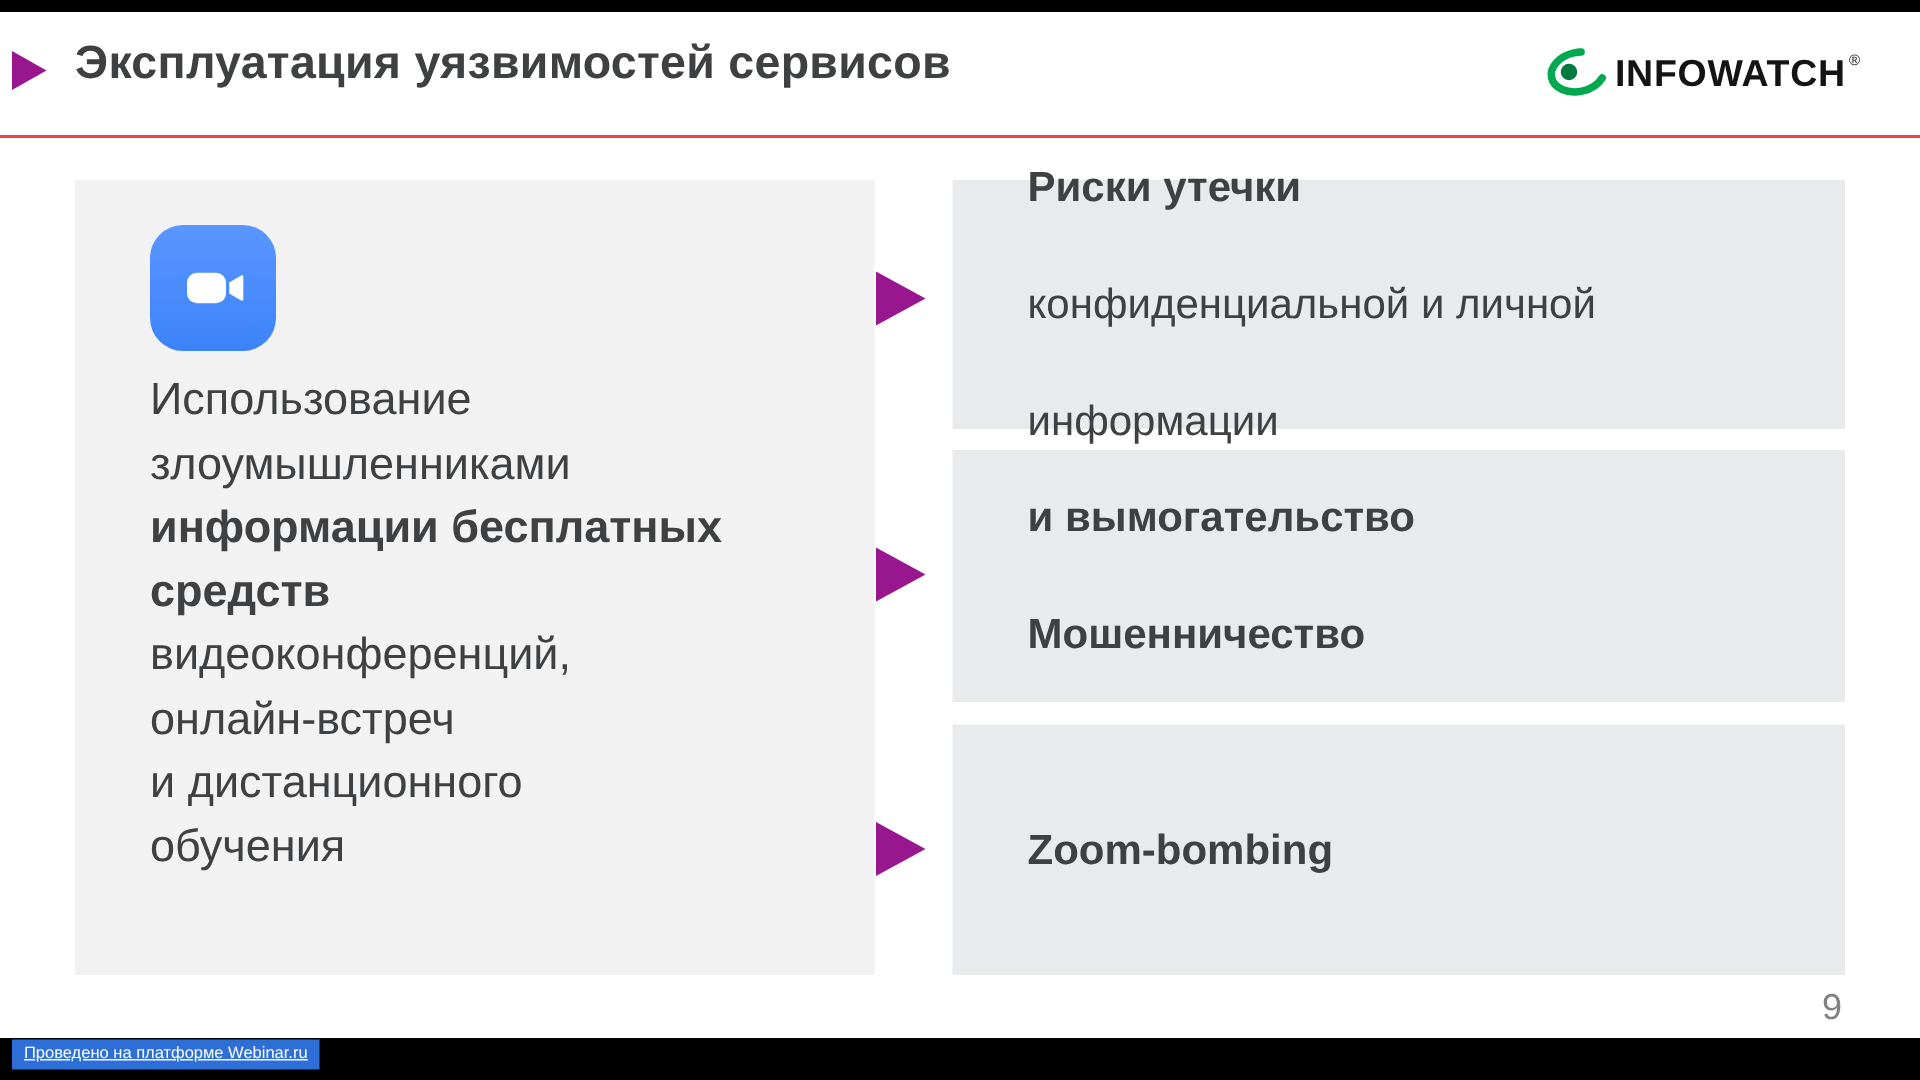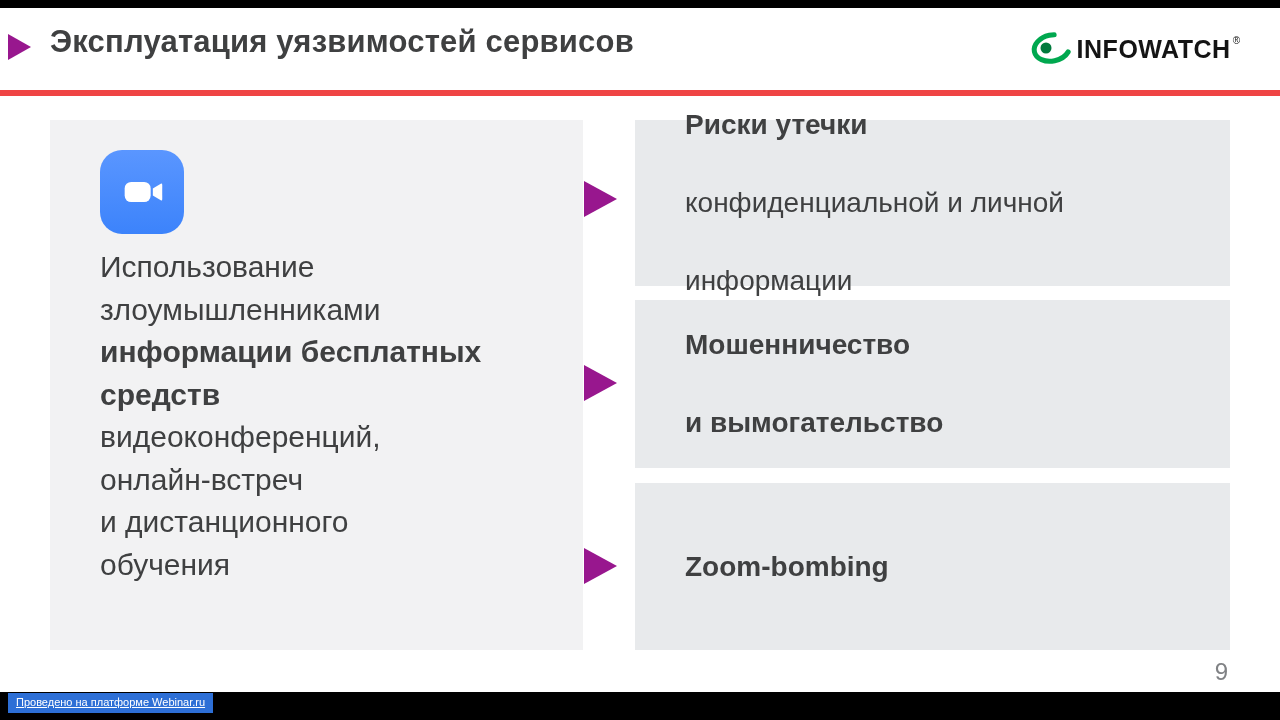--- a/index.html
+++ b/index.html
@@ -17,21 +17,21 @@
     font-family:"Liberation Sans","DejaVu Sans",sans-serif;
     background:#ffffff;position:relative;
   }
   .stage{position:absolute;inset:0;background:#ffffff;}
 
   
   .bar-top{position:absolute;left:0;top:0;width:1280px;height:8px;background:#000;}
   .bar-bottom{position:absolute;left:0;bottom:0;width:1280px;height:28px;background:#000;}
 
   
-  .header{position:absolute;left:0;top:8px;width:1280px;height:82px;border-bottom:6px solid #ef4444;}
+  .header{position:absolute;left:0;top:8px;width:1280px;height:82px;border-bottom:2px solid #ef4444;}
   .title-marker{
     position:absolute;left:8px;top:26px;width:0;height:0;
     border-top:13px solid transparent;border-bottom:13px solid transparent;
     border-left:23px solid var(--accent);
   }
   .slide-title{
     position:absolute;left:50px;top:16px;margin:0;
     font-size:31px;font-weight:600;color:var(--text-dark);letter-spacing:0.2px;
   }
   .logo{
@@ -140,22 +140,22 @@
   <div class="arrow arrow-2"></div>
   <div class="arrow arrow-3"></div>
 
   <section class="risk-box box-1">
     <span class="line b">Риски утечки</span>
     <span class="line">конфиденциальной и личной</span>
     <span class="line">информации</span>
   </section>
 
   <section class="risk-box box-2">
+    <span class="line b">и вымогательство</span>
     <span class="line b">Мошенничество</span>
-    <span class="line b">и вымогательство</span>
   </section>
 
   <section class="risk-box box-3">
     <span class="line b">Zoom-bombing</span>
   </section>
 
   <div class="page-number">9</div>
 
   <div class="bar-bottom"></div>
   <div class="webinar-badge">Проведено на платформе Webinar.ru</div>

